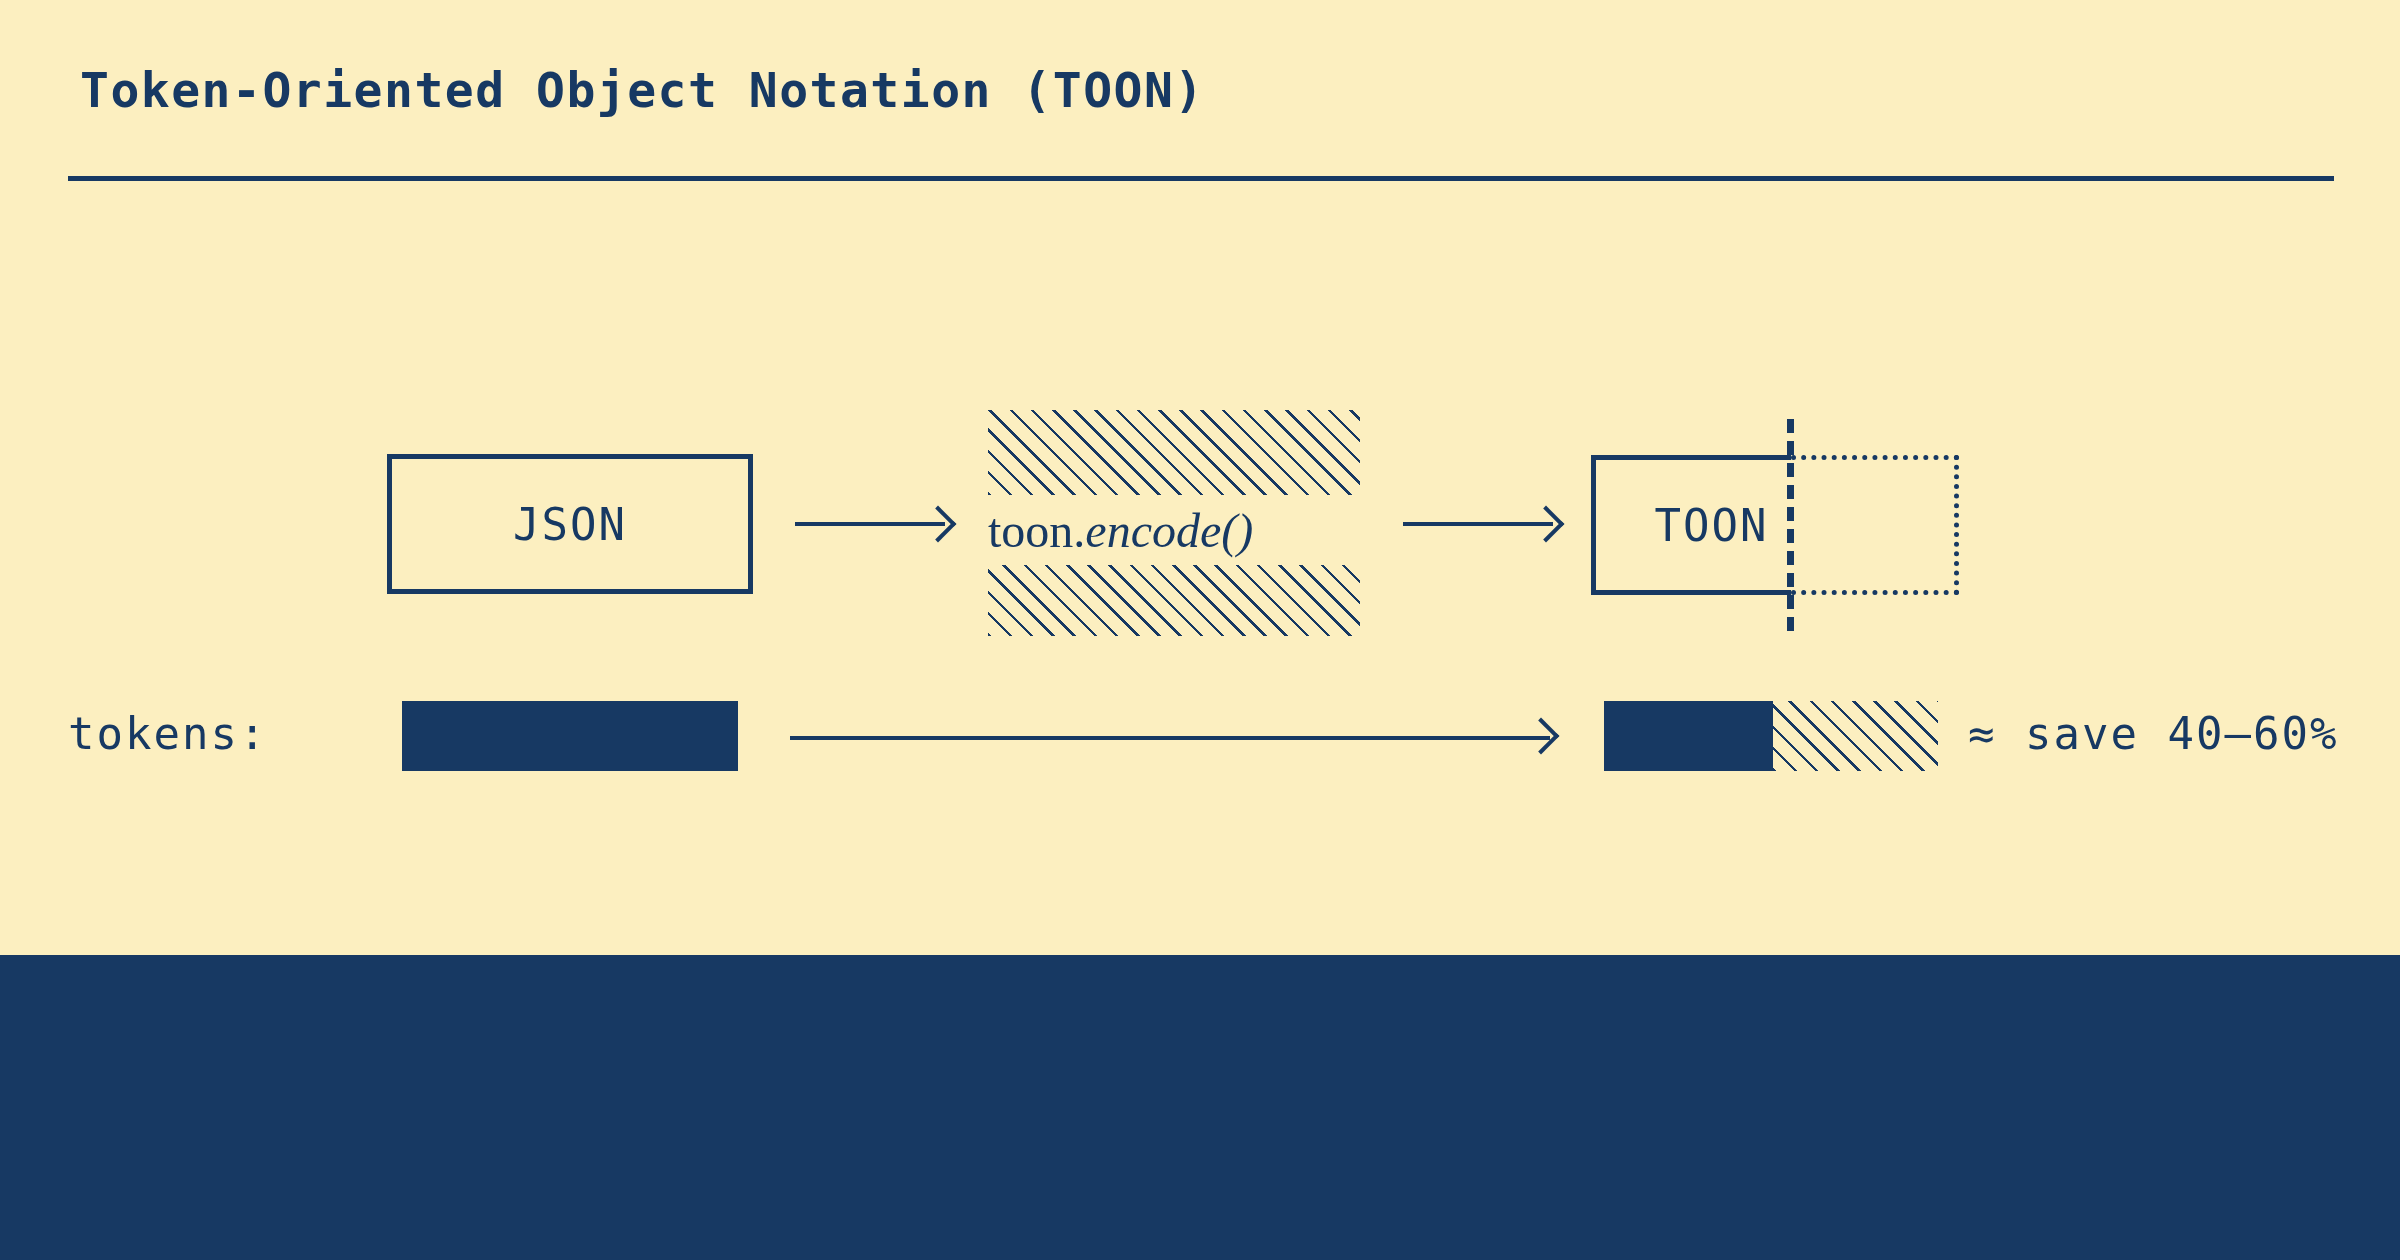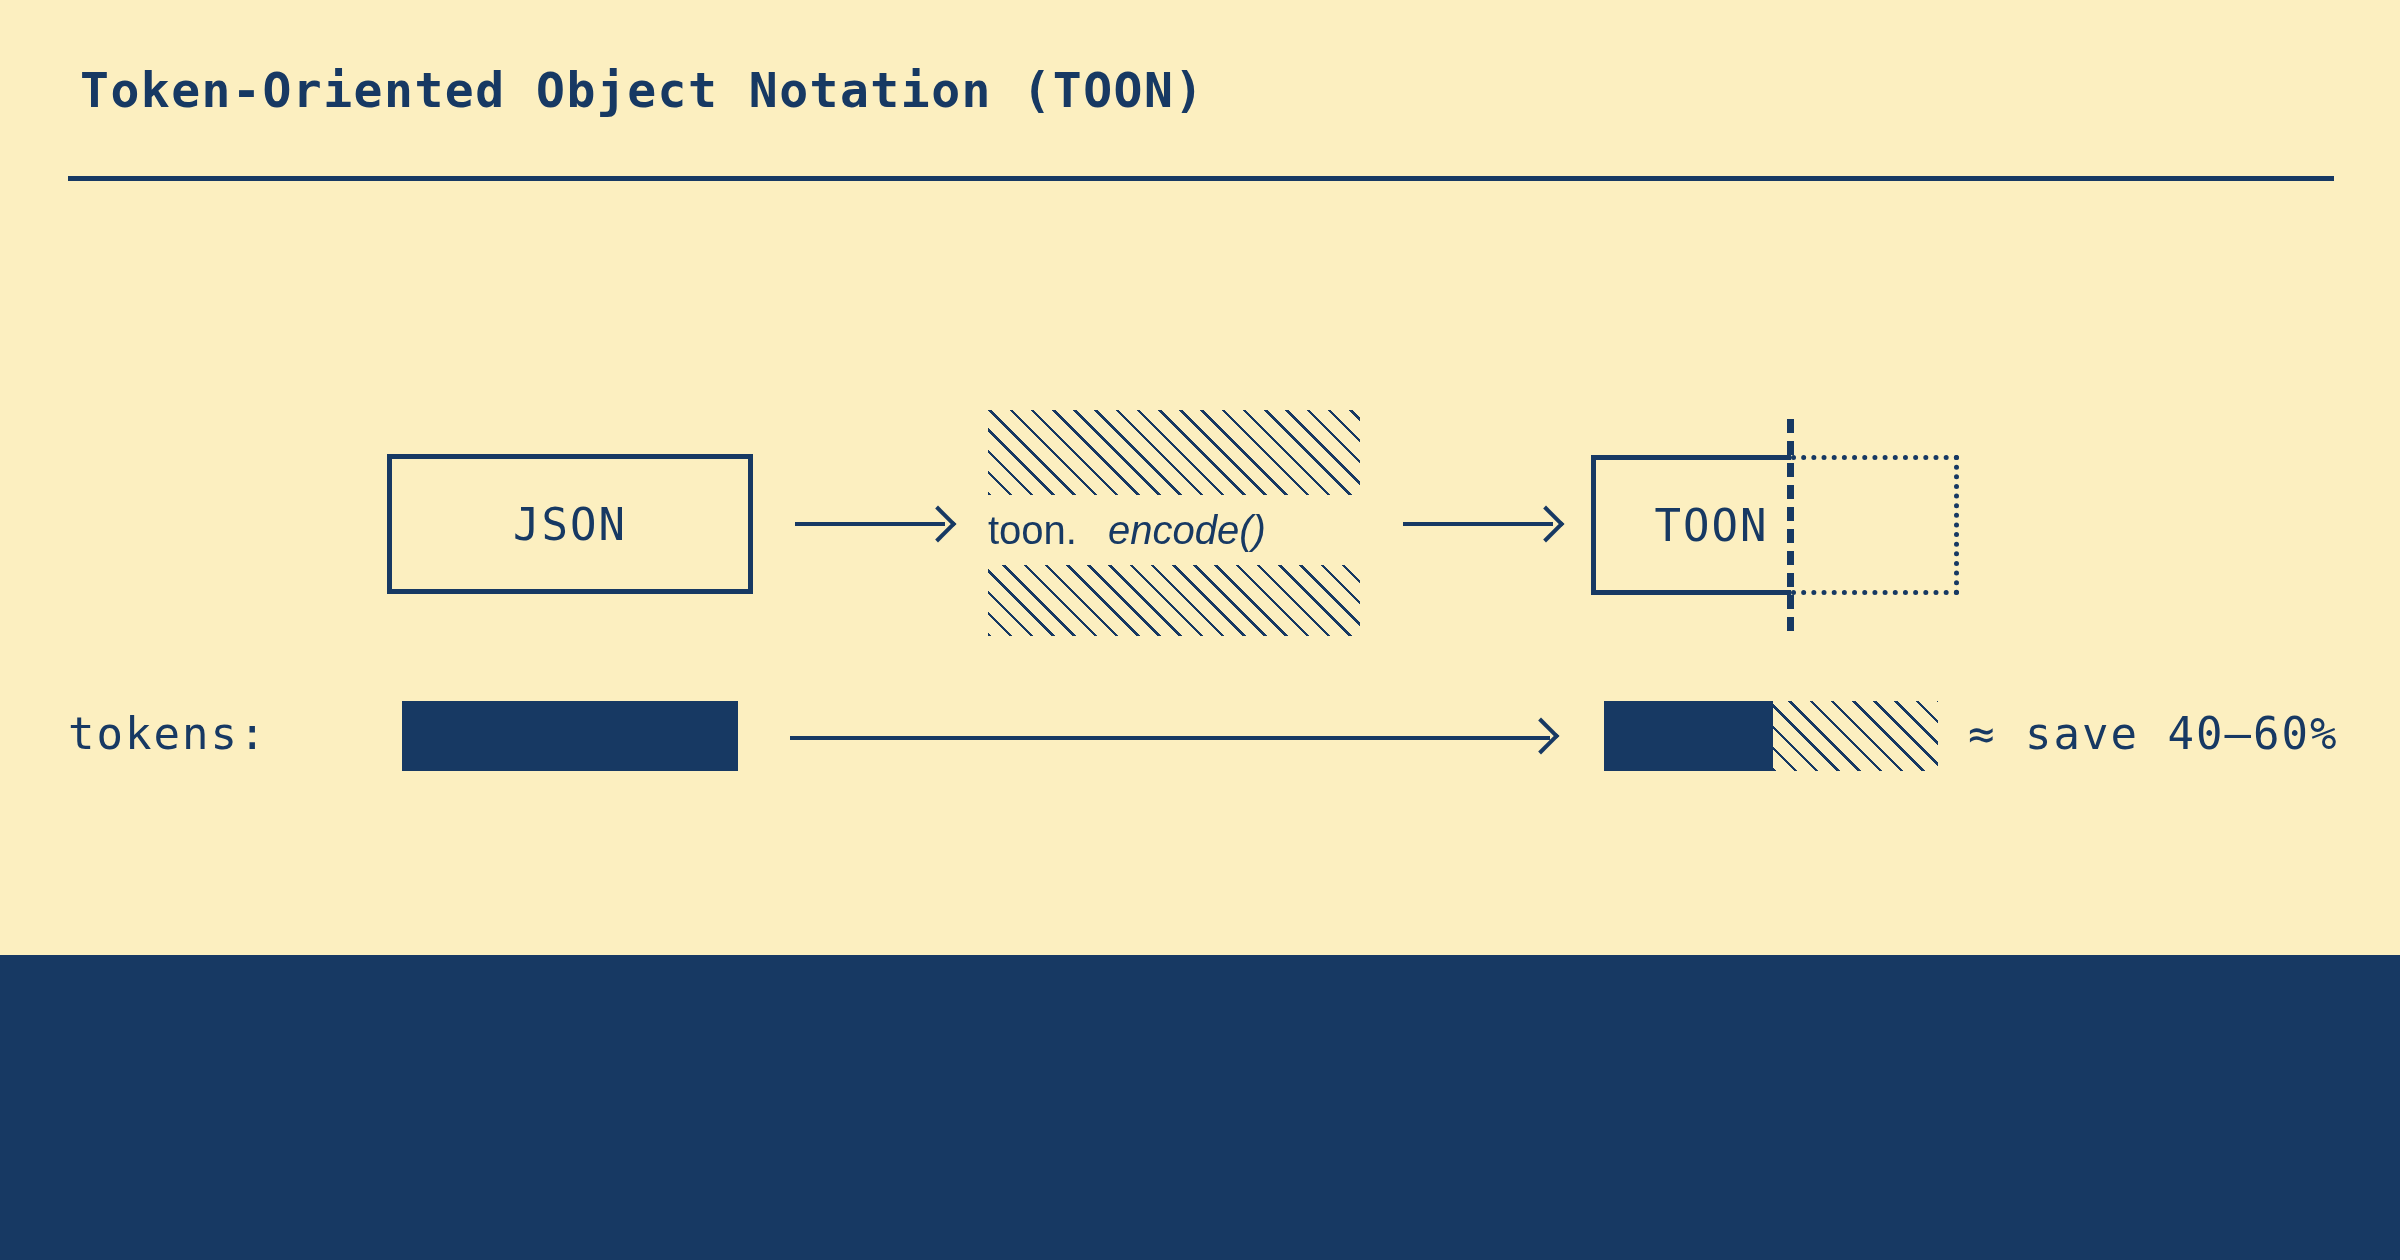--- a/index.html
+++ b/index.html
@@ -73,24 +73,24 @@
       45deg,
       #173963 0px, #173963 2.5px,
       rgba(0,0,0,0) 2.5px, rgba(0,0,0,0) 15px
     );
   }
   #hatch-top { top: 0; height: 85px; }
   #hatch-bottom { top: 155px; height: 71px; }
   #encode-label {
     position: absolute; left: 0; top: 85px; width: 372px; height: 70px;
     display: flex; align-items: center; justify-content: flex-start;
-    font-size: 40px; white-space: nowrap; color: #173963;
-    font-family: Liberation Sans, sans-serif;
+    font-size: 48px; white-space: nowrap; color: #173963;
+    font-family: Liberation Serif, serif;
   }
-  #encode-label .em { font-style: italic; margin-left: 31px; }
+  #encode-label .em { font-style: italic; }
 
   
   .arrow-line {
     position: absolute; height: 4px; background: #173963;
   }
   .arrow-head {
     position: absolute; width: 26px; height: 26px;
     border-top: 4px solid #173963; border-right: 4px solid #173963;
     transform: rotate(45deg);
   }

